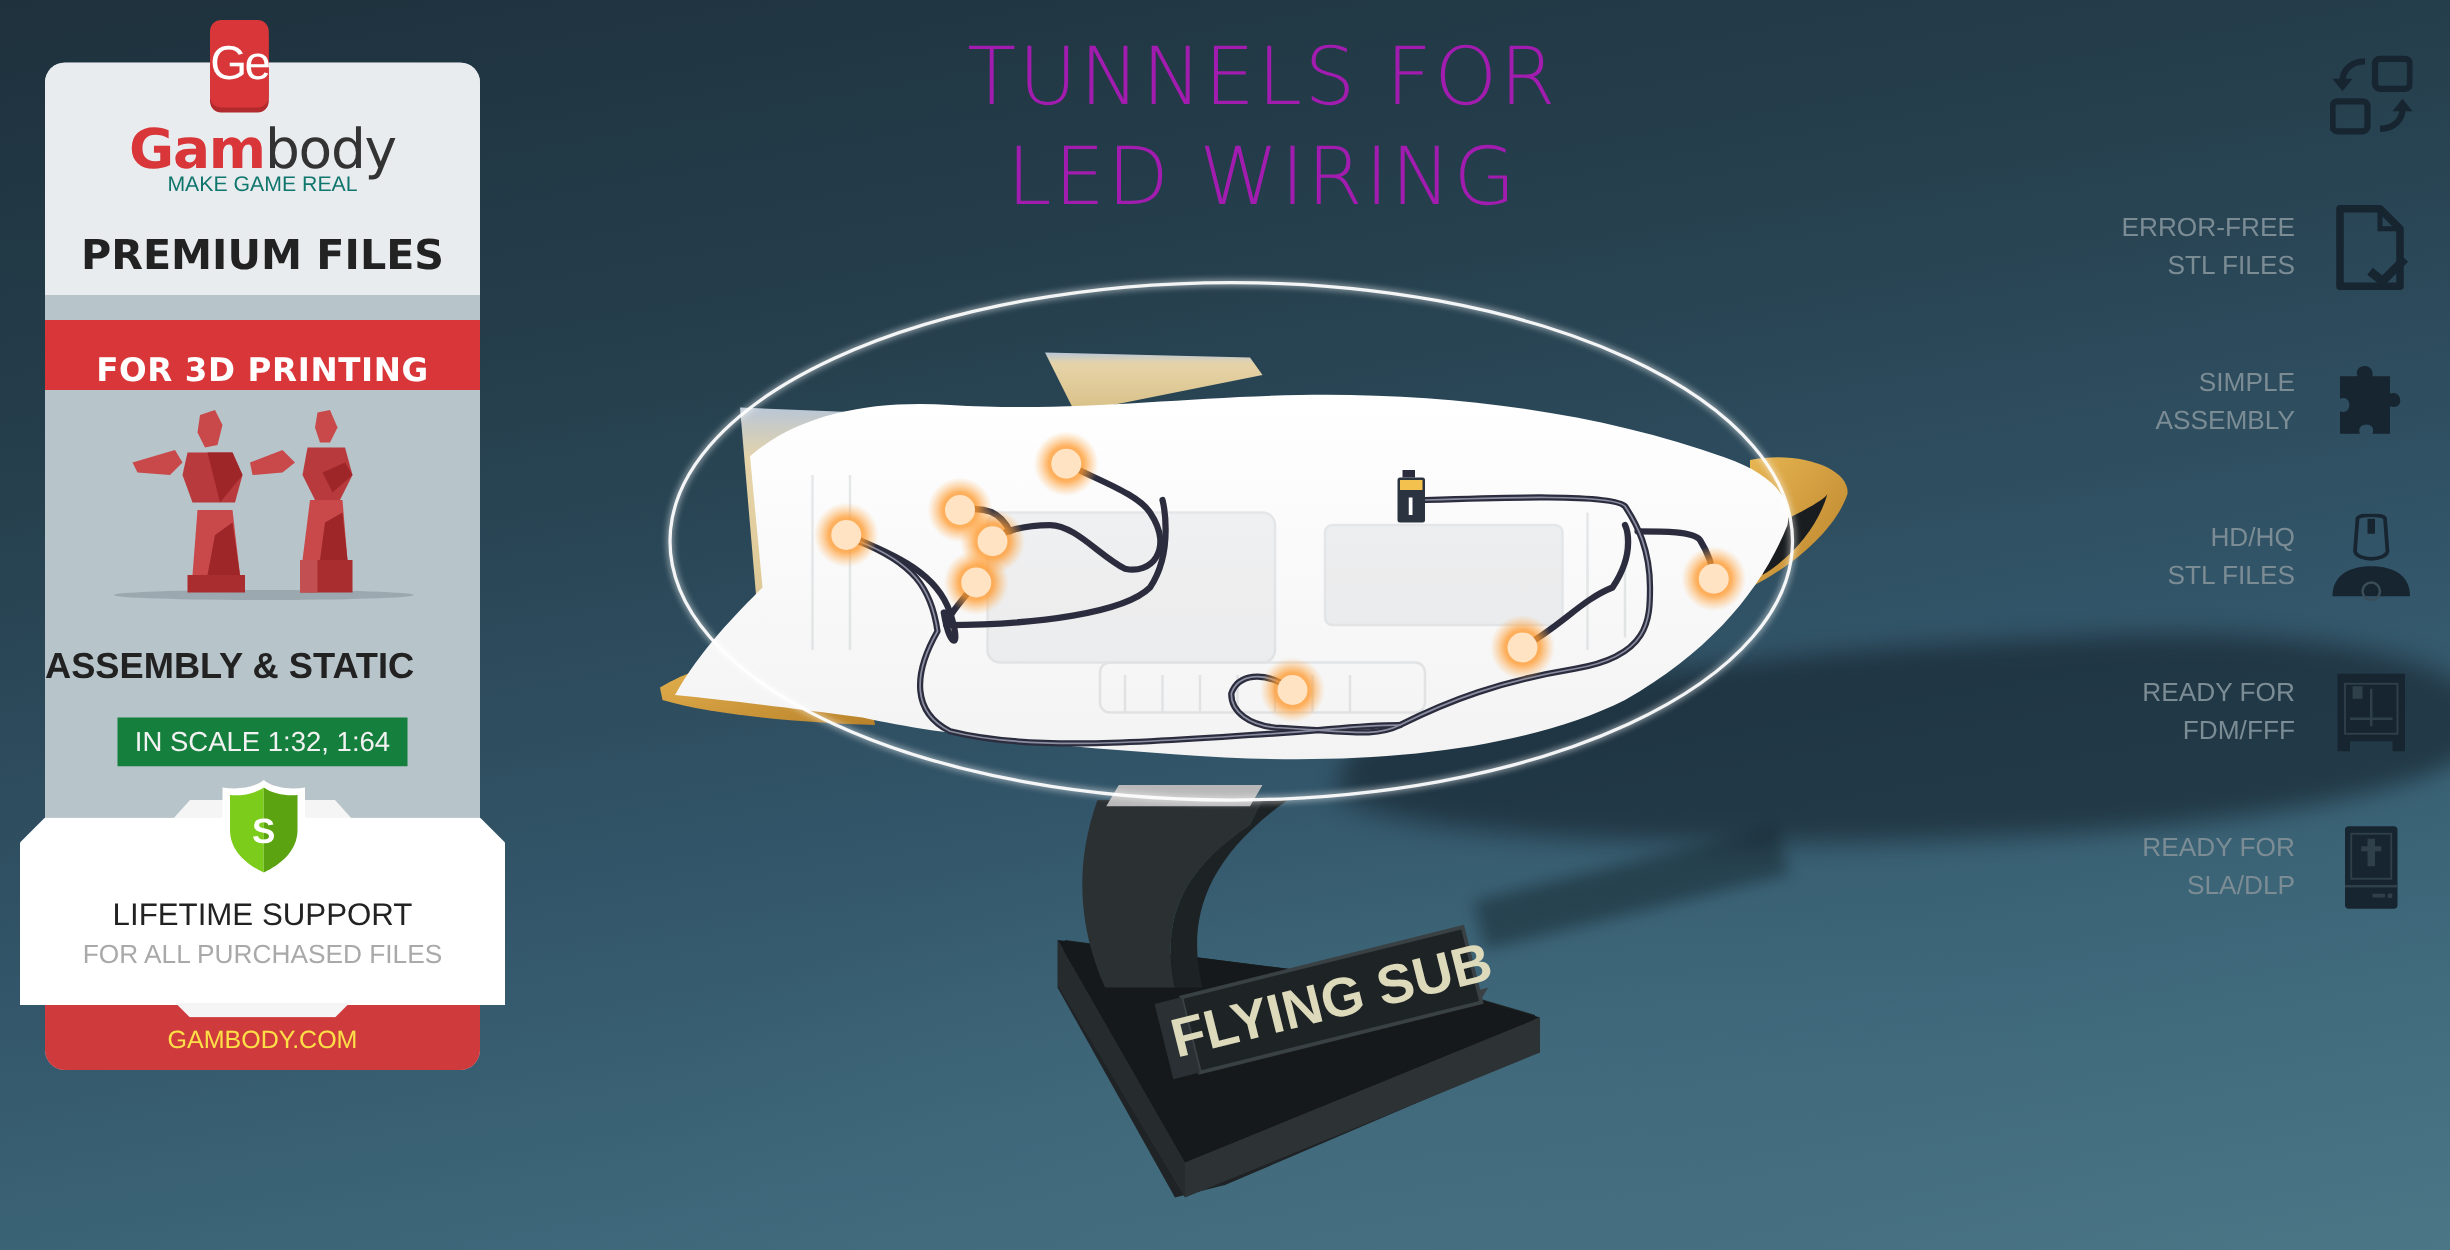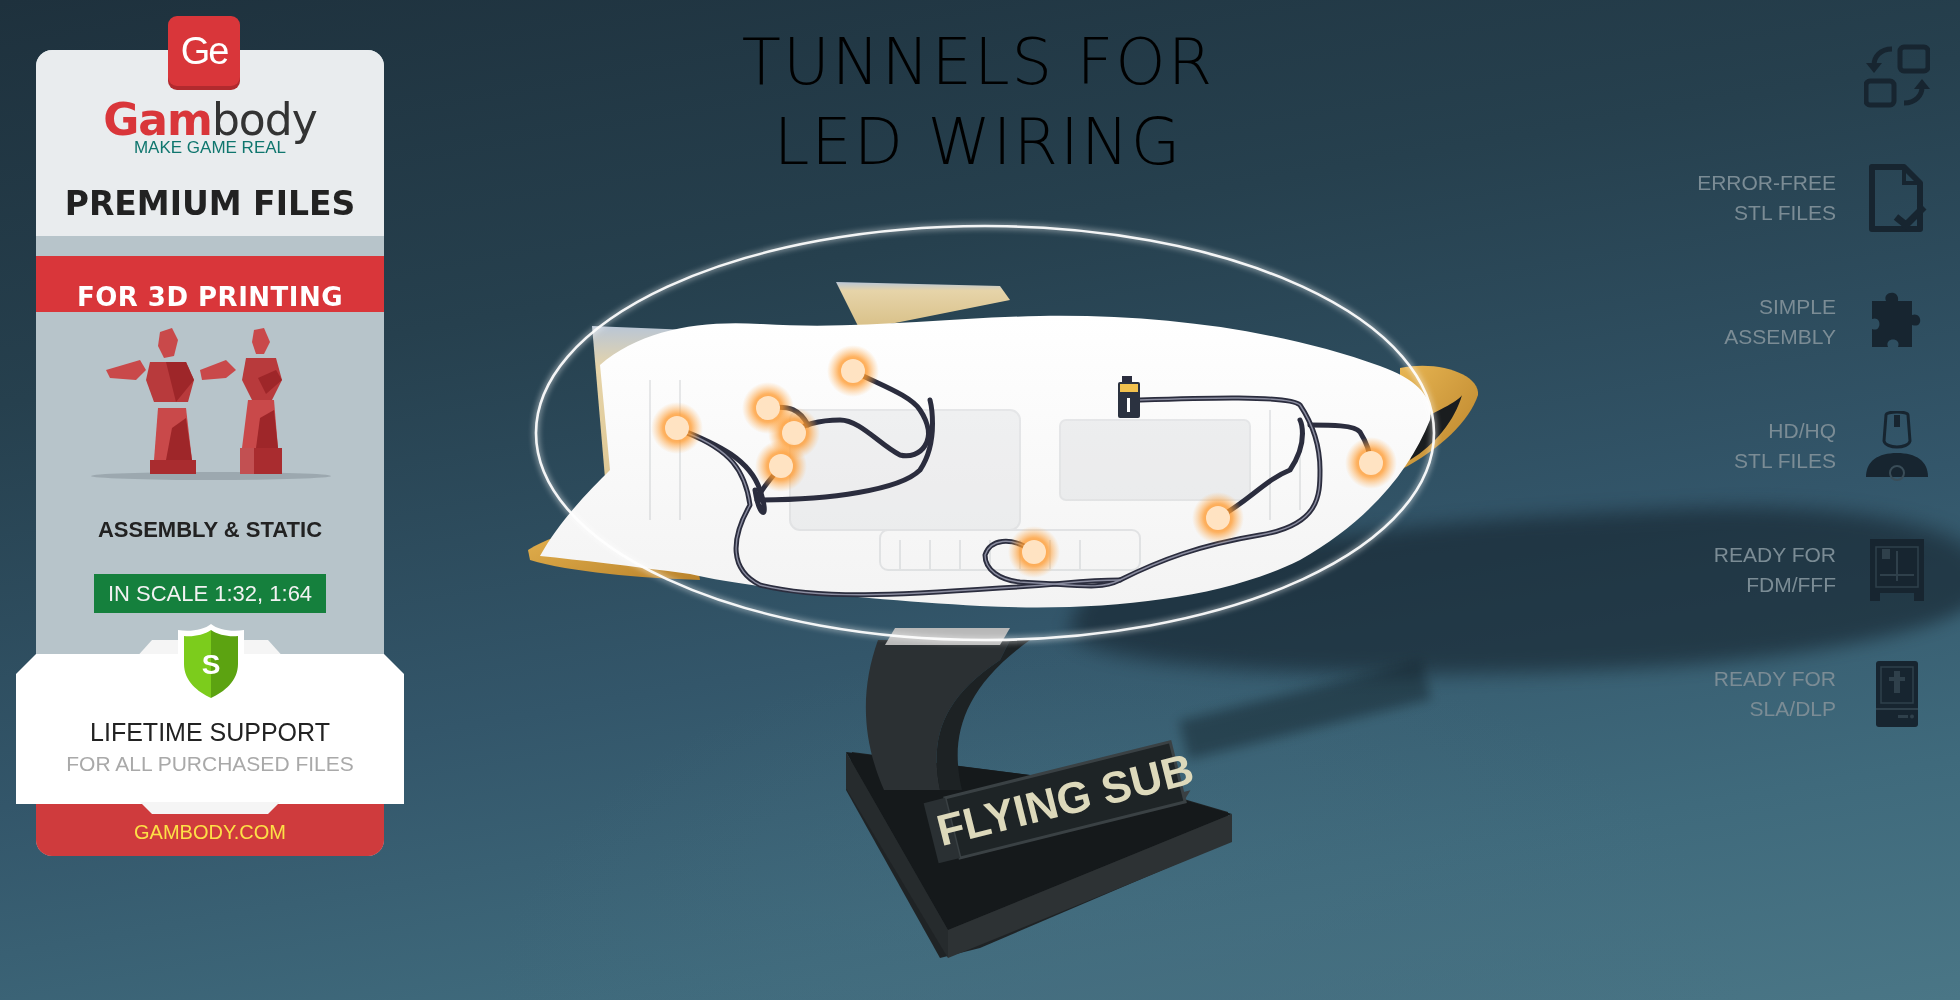--- a/index.html
+++ b/index.html
@@ -35,37 +35,37 @@
   }
   .card-top { position: absolute; left: 0; top: 0; width: 100%; height: 186px; background: #e9ecee; }
   .card-red { position: absolute; left: 0; top: 186px; width: 100%; height: 56px; background: #d9363a;
     display: flex; align-items: flex-end; justify-content: center; margin-top: 20px; }
   .card-red span { color: #fff; font-family: "DejaVu Sans", sans-serif; font-weight: bold; font-size: 26px; letter-spacing: 0.5px; }
   .card-bottom-red { position: absolute; left: 0; bottom: 0; width: 100%; height: 70px; background: #cf3b3d;
     display: flex; align-items: flex-end; justify-content: center; padding-bottom: 12px; }
   .card-bottom-red span { color: #fde047; font-size: 20px; font-family: "Liberation Sans", sans-serif; }
 
   .ge-logo {
-    position: absolute; left: 132px; top: -34px; width: 72px; height: 70px;
+    position: absolute; left: 132px; top: -34px; width: 47px; height: 70px;
     background: #d9363a; border-radius: 9px;
     box-shadow: 0 4px 0 #b12a2e;
     display: flex; align-items: center; justify-content: center;
     color: #fff; font-family: "Liberation Sans", sans-serif; font-size: 38px; letter-spacing: -2px;
   }
   .brand { position: absolute; left: 0; width: 100%; top: 48px; text-align: center; }
   .brand-name { font-family: "DejaVu Sans", sans-serif; font-size: 44px; line-height: 1; letter-spacing: -1px; }
   .brand-name .gam { color: #d9363a; font-weight: bold; margin-top: 12px; }
   .brand-name .body { color: #333; }
   .brand-tag { font-family: "Liberation Sans", sans-serif; font-size: 17px; color: #0f766e; margin-top: -4px; letter-spacing: 0; }
   .premium { position: absolute; left: 0; width: 100%; top: 134px; text-align: center;
     font-family: "DejaVu Sans", sans-serif; font-size: 33px; color: #222; font-weight: 700; }
 
   .figures { position: absolute; left: 40px; top: 268px; width: 270px; height: 170px; }
-  .assembly { position: absolute; left: 0; width: 100%; top: 467px; text-align: center;
-    font-family: "Liberation Sans", sans-serif; font-weight: bold; font-size: 22px; color: #222; }
+  .assembly { position: absolute; left: 0; width: 100%; top: 467px; text-align: left;
+    font-family: "Liberation Sans", sans-serif; font-weight: bold; font-size: 29px; color: #222; }
   .scale-badge { position: absolute; left: 58px; top: 524px; width: 232px; height: 39px; background: #15803d;
     color: #f2f2f2; font-family: "Liberation Sans", sans-serif; font-size: 22px;
     display: flex; align-items: center; justify-content: center; }
 
   .support {
     position: absolute; left: -20px; top: 604px; width: 388px; height: 150px;
     background: #fff;
     clip-path: polygon(20px 0, 368px 0, 388px 20px, 388px 150px, 0 150px, 0 20px);
   }
   .support-tab-top { position: absolute; left: 98px; top: 590px; width: 152px; height: 20px; background: #f5f5f5;
@@ -73,22 +73,22 @@
   .support-tab-bottom { position: absolute; left: 104px; top: 752px; width: 140px; height: 12px; background: #f5f5f5;
     clip-path: polygon(0 0, 140px 0, 128px 12px, 12px 12px); }
   .shield { position: absolute; left: 140px; top: 574px; width: 70px; height: 80px; }
   .support-title { position: absolute; left: 0; width: 100%; top: 668px; text-align: center;
     font-family: "Liberation Sans", sans-serif; font-size: 25px; color: #222; }
   .support-sub { position: absolute; left: 0; width: 100%; top: 702px; text-align: center;
     font-family: "Liberation Sans", sans-serif; font-size: 21px; color: #a9a9a9; }
 
   
   .title {
-    position: absolute; left: 668px; top: 22px; width: 620px; text-align: center;
-    color: #000000; font-family: "DejaVu Sans", sans-serif; font-weight: 200; font-size: 64px; line-height: 80px;
+    position: absolute; left: 700px; top: 22px; width: 620px; text-align: center;
+    color: #a21caf; font-family: "DejaVu Sans", sans-serif; font-weight: 200; font-size: 64px; line-height: 80px;
     letter-spacing: 2px;
   }
   .title span { display: block; }
 
   
   .features { position: absolute; right: 0; top: 0; width: 300px; height: 1000px; }
   .feature { position: absolute; right: 30px; width: 280px; height: 80px; display: flex; align-items: center; justify-content: flex-end; }
   .feature-label { text-align: right; color: #7b8c95; font-family: "Liberation Sans", sans-serif;
     font-size: 21px; line-height: 30px; margin-right: 28px; }
   .feature-label span { display: block; }

